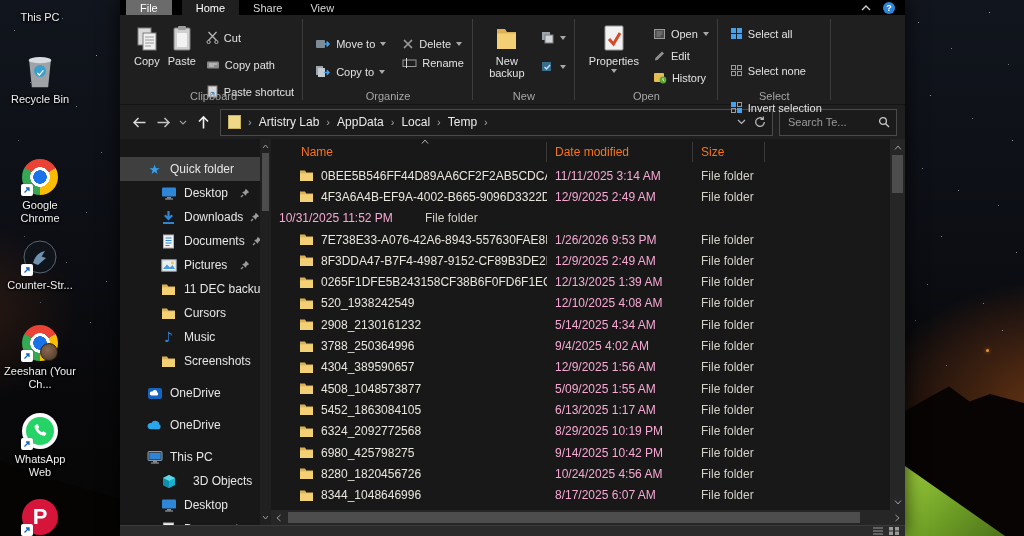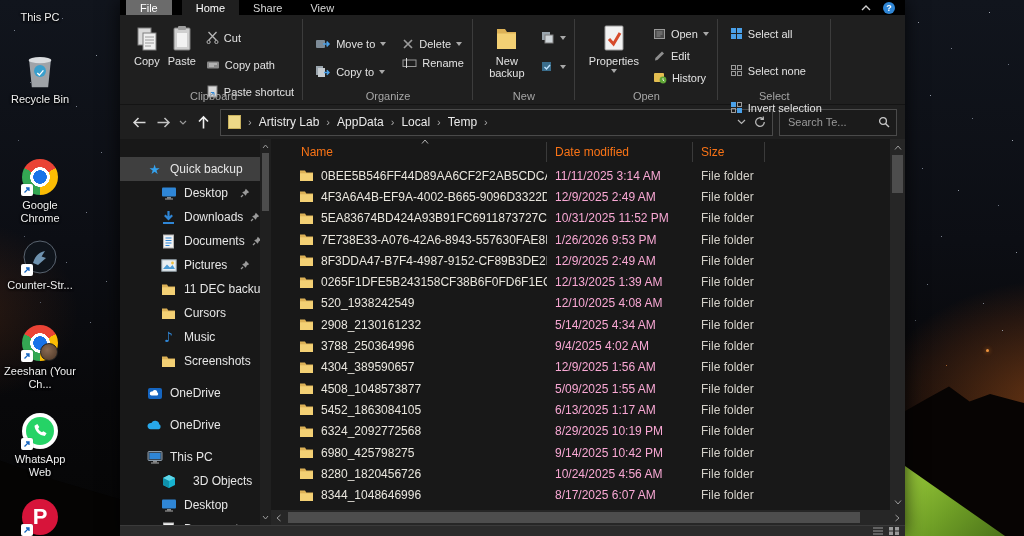--- a/index.html
+++ b/index.html
@@ -523,21 +523,21 @@
       </span>
     </div>
   </div>
 
   <div class="main">
     <div class="sidebar">
         <div class="side-item sel" style="padding-left: 26px;">
           <span class="sic">
             <span class="g" style="color:#35a2ee;font-size:13px;line-height:1">★</span>
           </span>
-          <span>Quick backup</span>
+          <span>Quick folder</span>
         </div>
         <div class="side-item" style="padding-left: 40px;">
           <span class="sic">
             <svg width="16" height="14" viewBox="0 0 16 14">
               <rect x="1" y="1.5" width="14" height="9" rx="1" fill="#2f86d6"></rect>
               <rect x="6" y="11" width="4" height="1.5" fill="#8a8a8a"></rect>
               <rect x="4" y="12.5" width="8" height="1" fill="#aaaaaa"></rect>
             </svg>
           </span>
           <span>Desktop</span>
@@ -734,29 +734,20 @@
                       <path d="M1 1.5h5l1.3 2H14V12H1z" fill="#dcb156"></path>
                       <path d="M1 4.3h13V12H1z" fill="#f3d074"></path>
                     </svg>
                   </span>
                   <span>4F3A6A4B-EF9A-4002-B665-9096D3322D64</span>
                 </div>
                 <div class="cell c-date">12/9/2025 2:49 AM</div>
                 <div class="cell c-type">File folder</div>
               </div>
               <div class="frow">
-                <div class="cell c-name">
-                  <span>
-                    <svg width="15" height="13" viewBox="0 0 15 13">
-                      <path d="M1 1.5h5l1.3 2H14V12H1z" fill="#dcb156"></path>
-                      <path d="M1 4.3h13V12H1z" fill="#f3d074"></path>
-                    </svg>
-                  </span>
-                  <span>5EA83674BD424A93B91FC6911873727C</span>
-                </div>
                 <div class="cell c-date">10/31/2025 11:52 PM</div>
                 <div class="cell c-type">File folder</div>
               </div>
               <div class="frow">
                 <div class="cell c-name">
                   <span>
                     <svg width="15" height="13" viewBox="0 0 15 13">
                       <path d="M1 1.5h5l1.3 2H14V12H1z" fill="#dcb156"></path>
                       <path d="M1 4.3h13V12H1z" fill="#f3d074"></path>
                     </svg>

